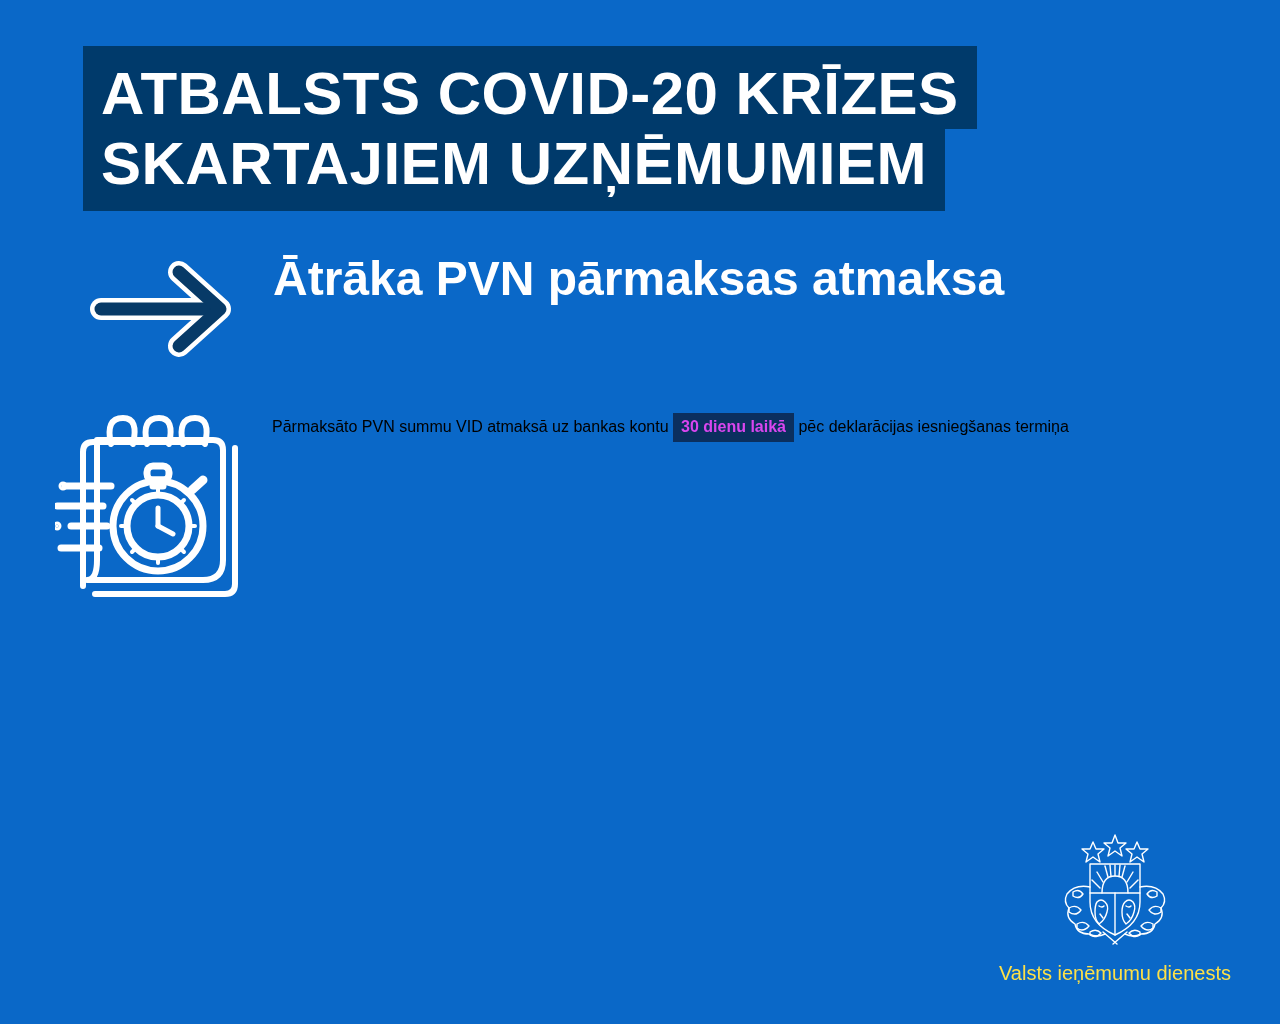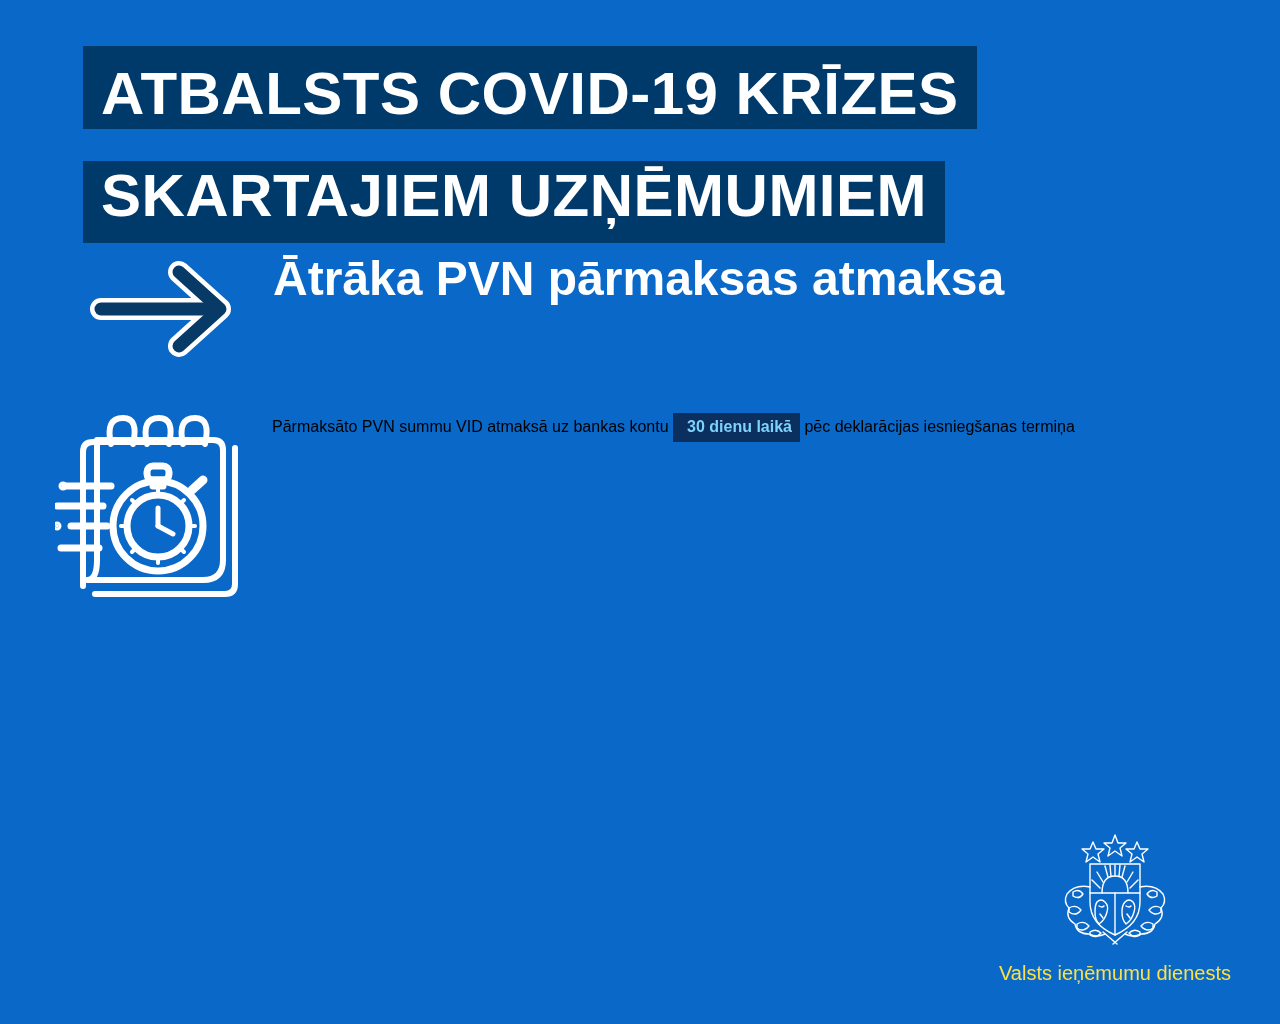--- a/index.html
+++ b/index.html
@@ -41,21 +41,20 @@
     width: max-content;
     padding: 0 18px 0 18px;
   }
   .title-line.l1 {
     padding-top: 13px;
     line-height: 70px;
   }
   .title-line.l2 {
     padding-bottom: 12px;
     line-height: 70px;
-    margin-top: 32px;
   }
 
   
   .subtitle-row {
     position: absolute;
     left: 83px;
     top: 248px;
     width: 1120px;
     display: flex;
     align-items: flex-start;
@@ -89,23 +88,23 @@
     height: 200px;
     flex: 0 0 200px;
   }
   .paragraphs {
     margin-left: 17px;
     width: 900px;
     padding-top: 10px;
   }
   .hl {
     background: #0b2f5e;
-    color: #7dd3fc;
+    color: #d946ef;
     font-weight: bold;
-    padding: 5px 8px 7px 14px;
+    padding: 5px 8px 7px 8px;
     box-decoration-break: clone;
     -webkit-box-decoration-break: clone;
   }
 
   
   .logo-block {
     position: absolute;
     right: 40px;
     bottom: 38px;
     width: 250px;
@@ -123,21 +122,21 @@
     line-height: 26px;
     white-space: nowrap;
   }
 </style>
 </head>
 <body>
 
 <div class="poster" style="background: rgb(10, 104, 200);">
 
   <div class="title-block">
-    <span class="title-line l1" style="background: rgb(0, 58, 107);">ATBALSTS COVID-19 KRĪZES</span>
+    <span class="title-line l1" style="background: rgb(0, 58, 107);">ATBALSTS COVID-20 KRĪZES</span>
     <span class="title-line l2" style="background: rgb(0, 58, 107);">SKARTAJIEM UZŅĒMUMIEM</span>
   </div>
 
   <div class="subtitle-row">
     <span class="arrow-icon">
       <svg viewBox="0 0 160 115" width="160" height="115" xmlns="http://www.w3.org/2000/svg">
         <g fill="none" stroke="#ffffff" stroke-width="22" stroke-linecap="round" stroke-linejoin="round">
           <path d="M 18 57 L 126 57"></path>
           <path d="M 96 20 L 137 57 L 96 94"></path>
         </g>

